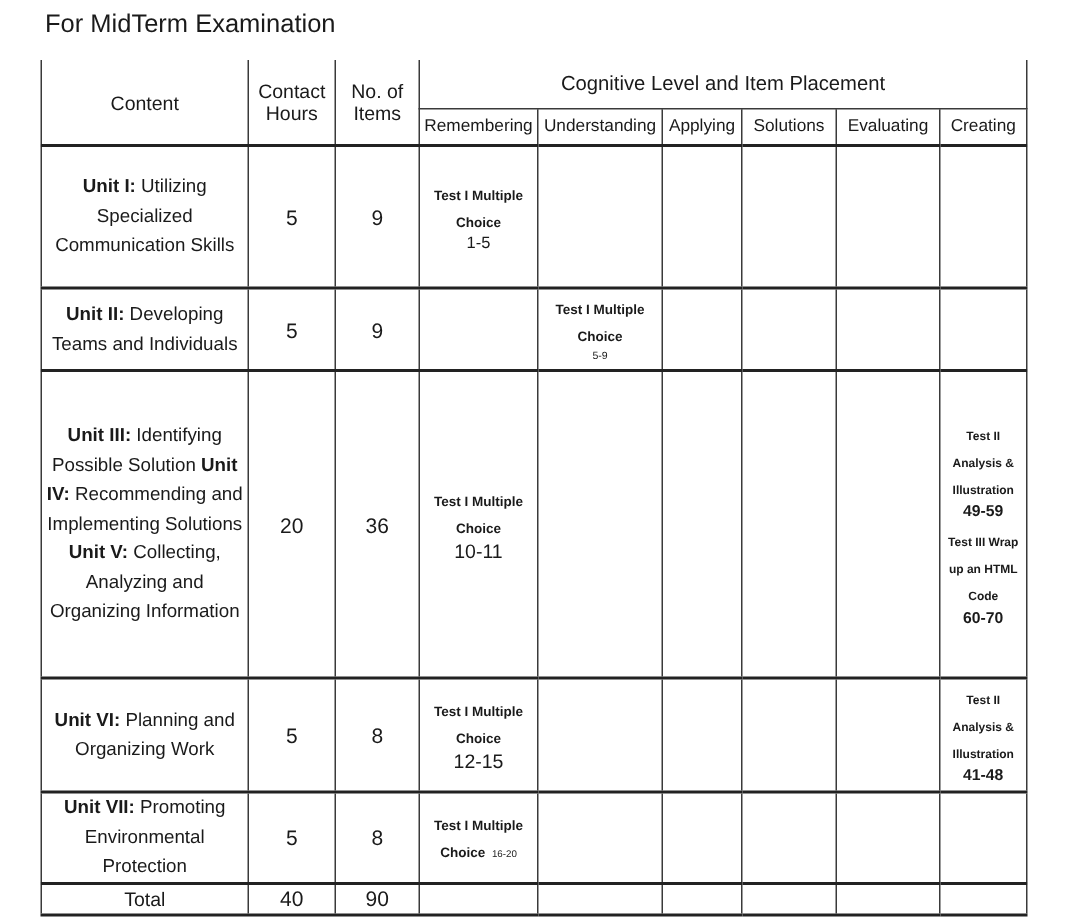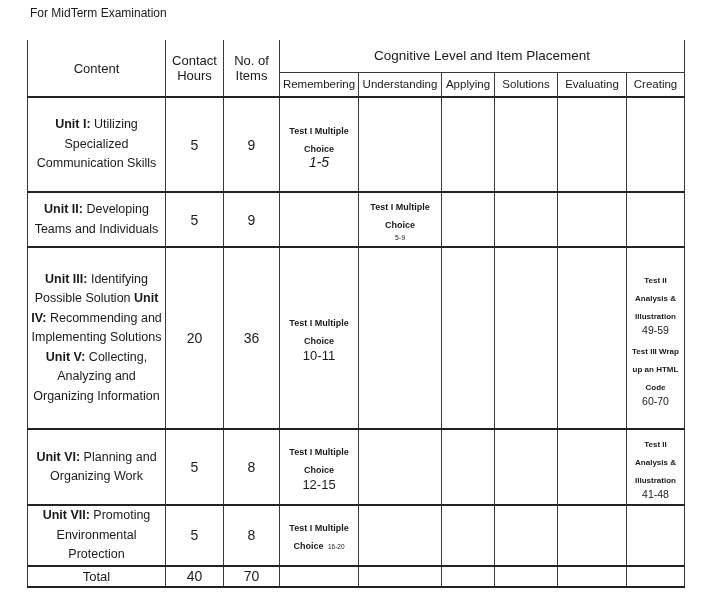--- a/index.html
+++ b/index.html
@@ -7,21 +7,21 @@
     width: 716px; height: 616px;
     background: #ffffff;
     font-family: "Liberation Sans", sans-serif;
     color: #1a1a1a;
     overflow: hidden;
     position: relative;
   }
   .doc-title {
     position: absolute;
     left: 30px; top: 6px;
-    font-size: 12px;
+    font-size: 17px;
     white-space: nowrap;
   }
   table.tos {
     position: absolute;
     left: 27px; top: 40px;
     width: 657px;
     border-collapse: collapse;
     table-layout: fixed;
   }
   .tos th, .tos td {
@@ -62,24 +62,24 @@
     font-weight: bold;
     font-size: 9px;
     line-height: 13px;
   }
   .tt-sm {
     font-weight: bold;
     font-size: 8px;
     line-height: 11px;
   }
   .rg { display: block; }
-  .rg-sm  { font-size: 14px;   line-height: 13px; font-style: italic; }
+  .rg-sm  { font-size: 11px;   line-height: 13px; }
   .rg-xs  { font-size: 7px;   line-height: 11px; }
   .rg-lg  { font-size: 13px;  line-height: 16px; }
-  .rg-md  { font-size: 10.5px;line-height: 14px; }
+  .rg-md  { font-size: 10.5px;line-height: 14px; font-weight: bold; }
   .rg-inline { display: inline; font-size: 6.5px; }
 </style>
 </head>
 <body>
 
 <div class="doc-title">For MidTerm Examination</div>
 
 <table class="tos">
   <colgroup>
     <col style="width:138px">
@@ -137,21 +137,21 @@
           <span class="tt">Test I Multiple Choice</span>
           <span class="rg rg-xs">5-9</span>
         </div>
       </td>
       <td class="lvl-cell"></td>
       <td class="lvl-cell"></td>
       <td class="lvl-cell"></td>
       <td class="lvl-cell"></td>
     </tr>
 
-    <tr style="height:182px">
+    <tr style="height:205px">
       <td class="content-cell"><span><b>Unit III:</b><span> Identifying Possible Solution </span></span><span><b>Unit IV:</b><span> Recommending and Implementing Solutions </span></span><span><b>Unit V:</b><span> Collecting, Analyzing and Organizing Information</span></span></td>
       <td class="num-cell">20</td>
       <td class="num-cell">36</td>
       <td class="lvl-cell">
         <div class="tb">
           <span class="tt">Test I Multiple Choice</span>
           <span class="rg rg-lg">10-11</span>
         </div>
       </td>
       <td class="lvl-cell"></td>
@@ -204,21 +204,21 @@
       <td class="lvl-cell"></td>
       <td class="lvl-cell"></td>
       <td class="lvl-cell"></td>
       <td class="lvl-cell"></td>
       <td class="lvl-cell"></td>
     </tr>
 
     <tr style="height:21px">
       <td class="total-label">Total</td>
       <td class="total-num">40</td>
-      <td class="total-num">70</td>
+      <td class="total-num">90</td>
       <td class="lvl-cell"></td>
       <td class="lvl-cell"></td>
       <td class="lvl-cell"></td>
       <td class="lvl-cell"></td>
       <td class="lvl-cell"></td>
       <td class="lvl-cell"></td>
     </tr>
 
   </tbody>
 </table>

